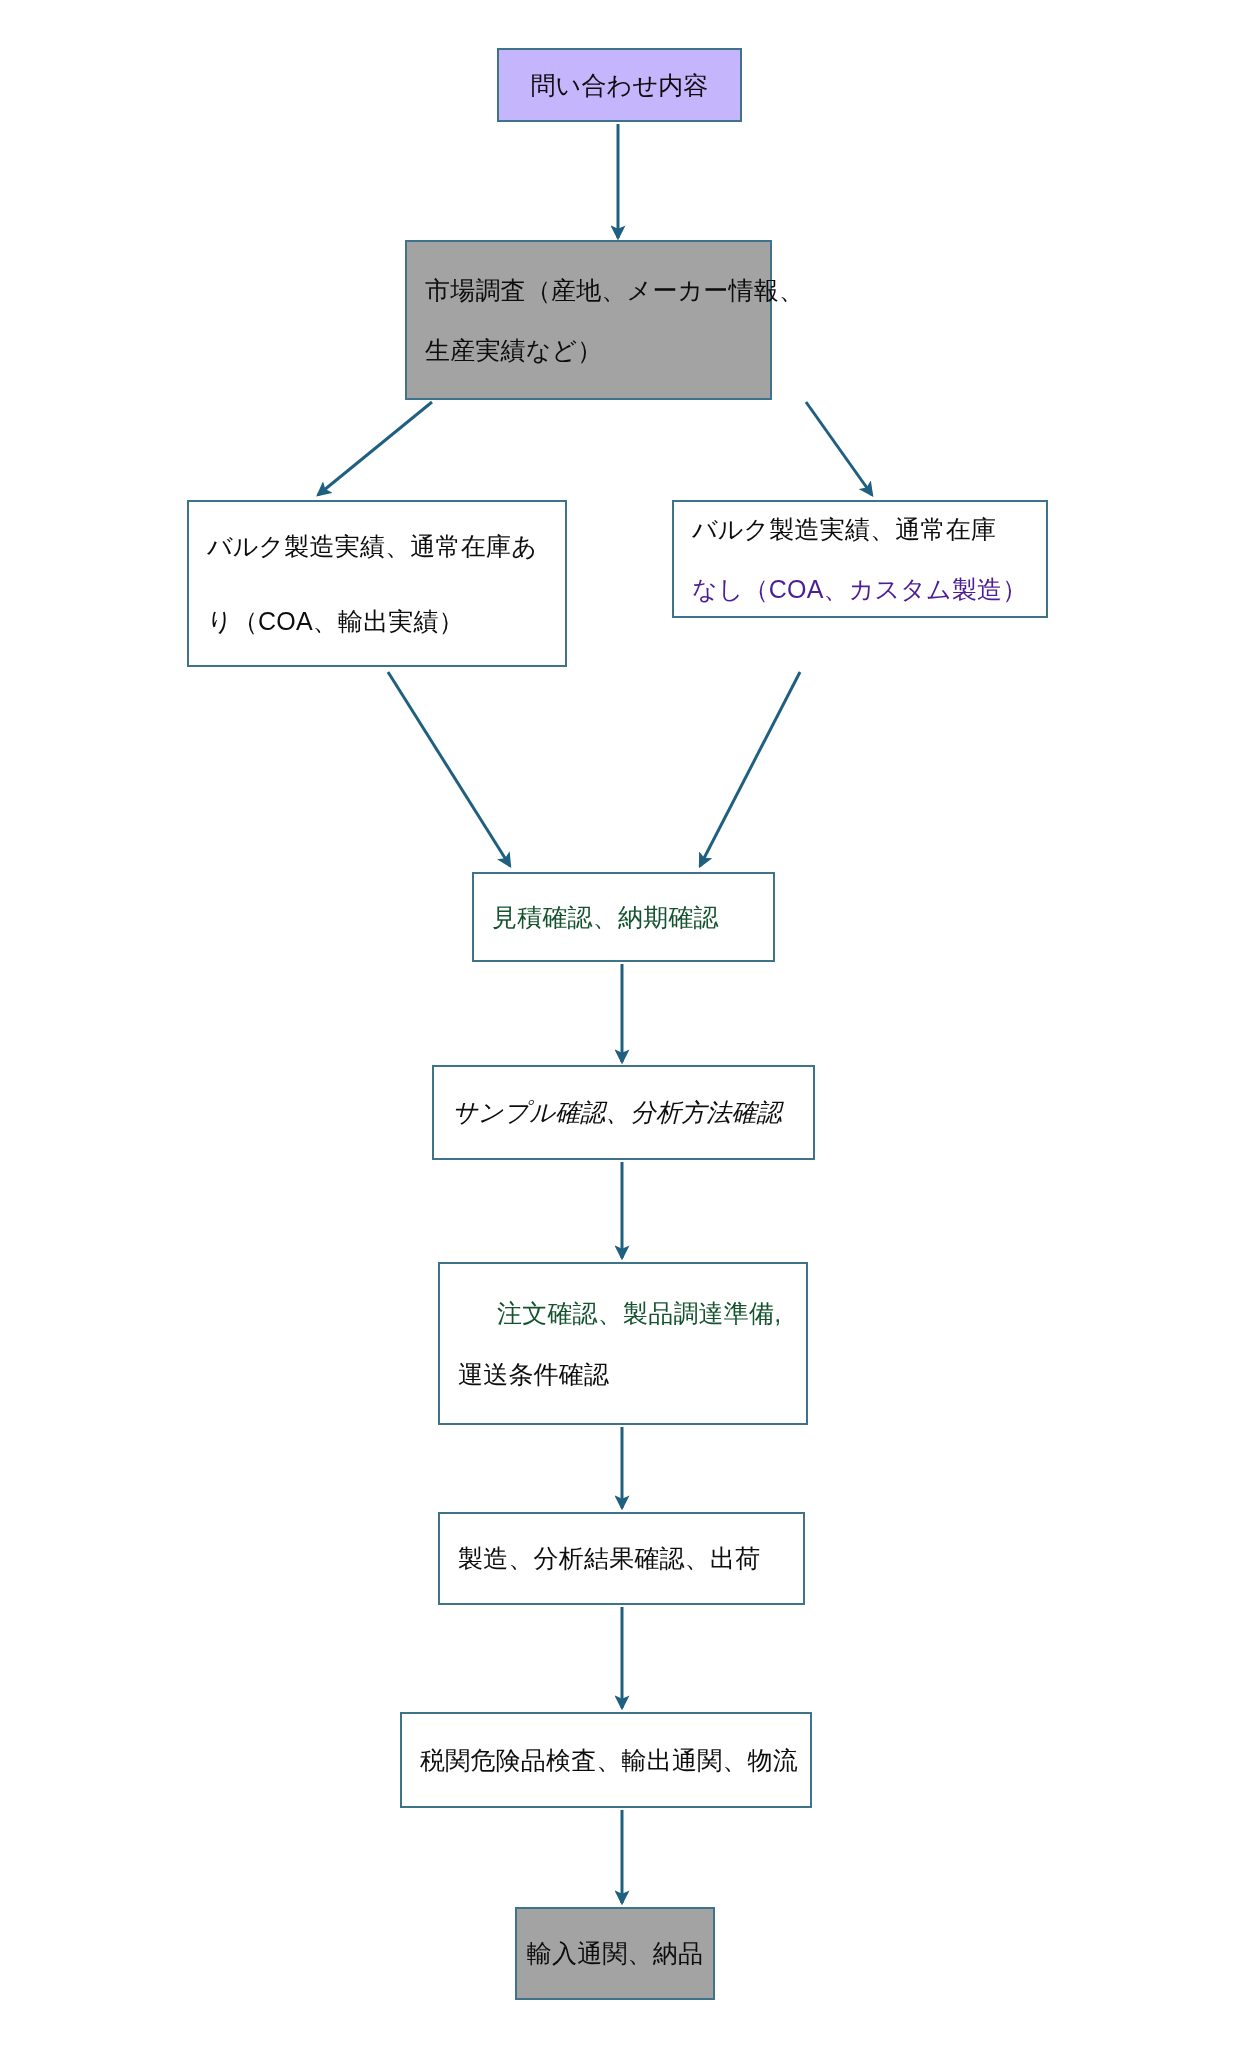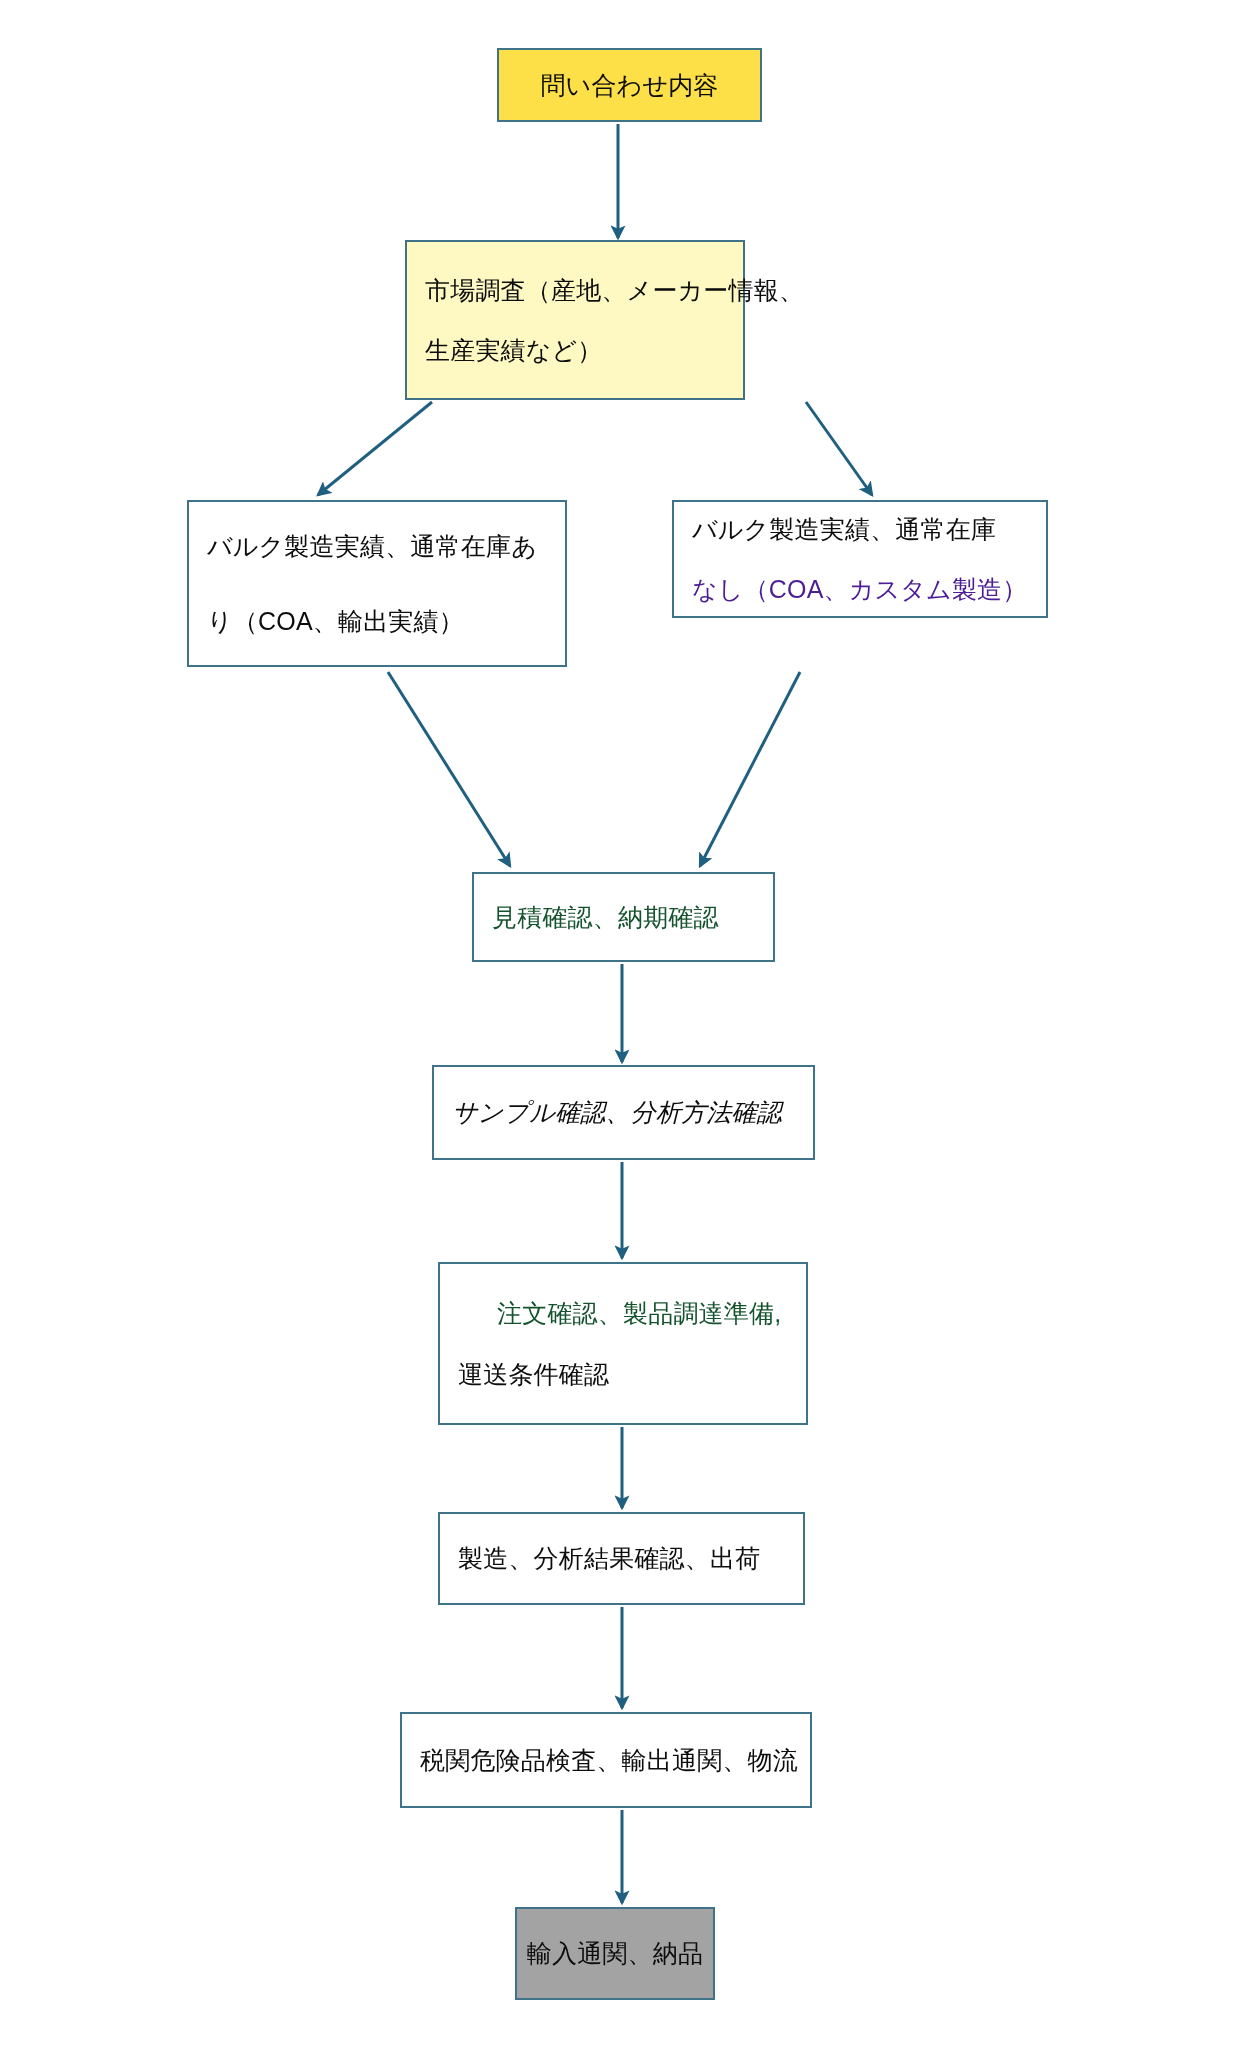--- a/index.html
+++ b/index.html
@@ -71,24 +71,24 @@
       <line x1="432" y1="402" x2="318" y2="495" stroke="#1F6080" stroke-width="3" marker-end="url(#arrowhead)"></line>
       <line x1="806" y1="402" x2="872" y2="495" stroke="#1F6080" stroke-width="3" marker-end="url(#arrowhead)"></line>
       <line x1="388" y1="672" x2="510" y2="866" stroke="#1F6080" stroke-width="3" marker-end="url(#arrowhead)"></line>
       <line x1="800" y1="672" x2="700" y2="866" stroke="#1F6080" stroke-width="3" marker-end="url(#arrowhead)"></line>
       <line x1="622" y1="964" x2="622" y2="1062" stroke="#1F6080" stroke-width="3" marker-end="url(#arrowhead)"></line>
       <line x1="622" y1="1162" x2="622" y2="1258" stroke="#1F6080" stroke-width="3" marker-end="url(#arrowhead)"></line>
       <line x1="622" y1="1427" x2="622" y2="1508" stroke="#1F6080" stroke-width="3" marker-end="url(#arrowhead)"></line>
       <line x1="622" y1="1607" x2="622" y2="1708" stroke="#1F6080" stroke-width="3" marker-end="url(#arrowhead)"></line>
       <line x1="622" y1="1810" x2="622" y2="1903" stroke="#1F6080" stroke-width="3" marker-end="url(#arrowhead)"></line>
     </svg>
-<div class="node center-text" style="left: 497px; top: 48px; width: 265px; height: 74px; border-color: rgb(63, 115, 137); background: #fde047;">
+<div class="node center-text" style="left: 497px; top: 48px; width: 245px; height: 74px; border-color: rgb(63, 115, 137); background: #c4b5fd;">
       <div class="node-line" style="color: rgb(13, 13, 13);">問い合わせ内容</div>
     </div>
-    <div class="node" style="left: 405px; top: 240px; width: 340px; height: 160px; border-color: rgb(63, 115, 137); background: #fef9c3;">
+    <div class="node" style="left: 405px; top: 240px; width: 367px; height: 160px; border-color: rgb(63, 115, 137); background: #a3a3a3;">
       <div class="node-line" style="color: rgb(13, 13, 13);">市場調査（産地、メーカー情報、</div>
       <div class="node-line" style="color: rgb(13, 13, 13);">生産実績など）</div>
     </div>
     <div class="node" style="left: 187px; top: 500px; width: 380px; height: 167px; border-color: rgb(63, 115, 137); background: rgb(255, 255, 255); gap: 15px;">
       <div class="node-line" style="color: rgb(13, 13, 13);">バルク製造実績、通常在庫あ</div>
       <div class="node-line" style="color: rgb(13, 13, 13);">り（COA、輸出実績）</div>
     </div>
     <div class="node" style="left: 672px; top: 500px; width: 376px; height: 118px; border-color: rgb(63, 115, 137); background: rgb(255, 255, 255);">
       <div class="node-line" style="color: rgb(13, 13, 13);">バルク製造実績、通常在庫</div>
       <div class="node-line" style="color: #4c1d95;">なし（COA、カスタム製造）</div>

